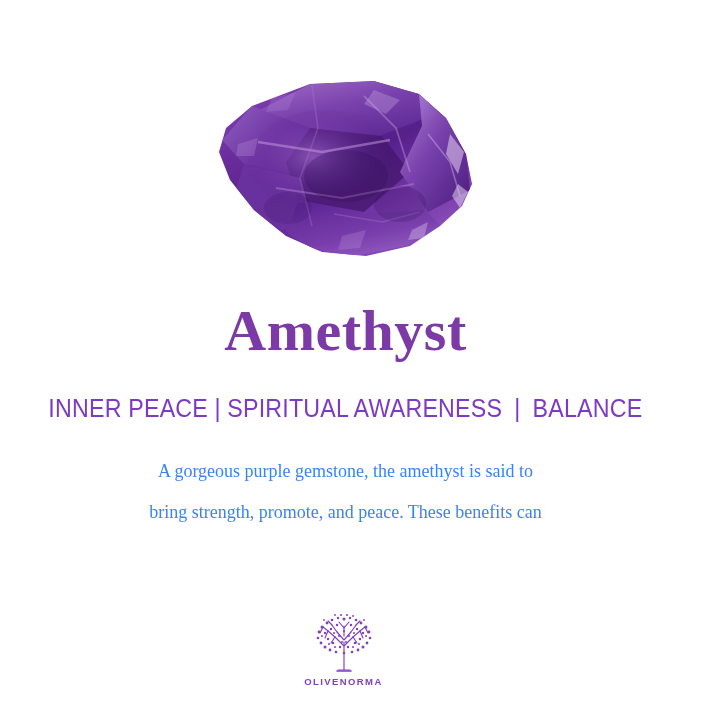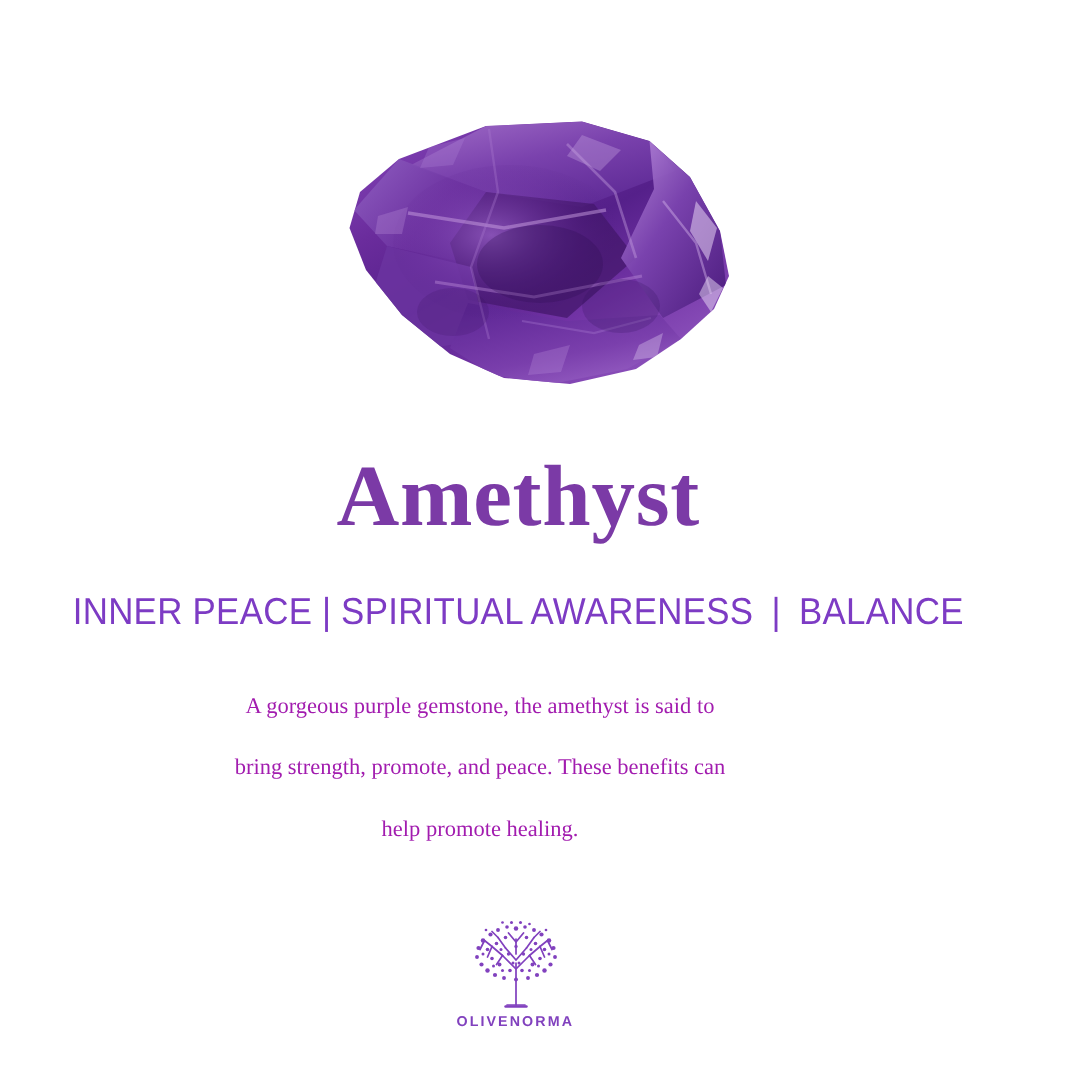--- a/index.html
+++ b/index.html
@@ -13,20 +13,21 @@
     font-family: "Liberation Serif", "DejaVu Serif", serif;
     overflow: hidden;
   }
   .card {
     position: relative;
     width: 691px;
     height: 720px;
     background: #ffffff;
     display: flex;
     flex-direction: column;
+    align-items: center;
   }
 
   
   .gem-area {
     position: relative;
     width: 720px;
     height: 280px;
   }
   .gem-wrap {
     position: absolute;
@@ -65,22 +66,22 @@
   }
   .subtitle .sep {
     padding: 0 7px;
     color: #7D3BC4;
   }
   .subtitle .sep.wide { padding: 0 13px; }
 
   
   .body-copy {
     font-family: "Liberation Serif", "DejaVu Serif", serif;
-    font-size: 15px;
-    color: #a21caf;
+    font-size: 18px;
+    color: #3b82f6;
     line-height: 41px;
     text-align: center;
     margin: 0;
     padding-top: 28px;
     width: 640px;
   }
   .body-copy .line { display: block; }
 
   
   .logo {
@@ -195,21 +196,20 @@
 
   <h1 class="title">Amethyst</h1>
 
   <div class="subtitle">
     <span>INNER PEACE</span><span class="sep">|</span><span>SPIRITUAL AWARENESS</span><span class="sep wide">|</span><span>BALANCE</span>
   </div>
 
   <p class="body-copy">
     <span class="line">A gorgeous purple gemstone, the amethyst is said to</span>
     <span class="line">bring strength, promote, and peace. These benefits can</span>
-    <span class="line">help promote healing.</span>
   </p>
 
   <div class="logo">
     <svg class="logo-mark" viewBox="0 0 66 62" xmlns="http://www.w3.org/2000/svg">
       <g stroke="#8141BE" stroke-width="1.15" fill="none" stroke-linecap="round">
 
         <path d="M33,58 L33,30"></path>
         <path d="M33,58 L27,58 M33,58 L39,58"></path>
         <path d="M26,59 L40,59" stroke-width="1.6"></path>
 

